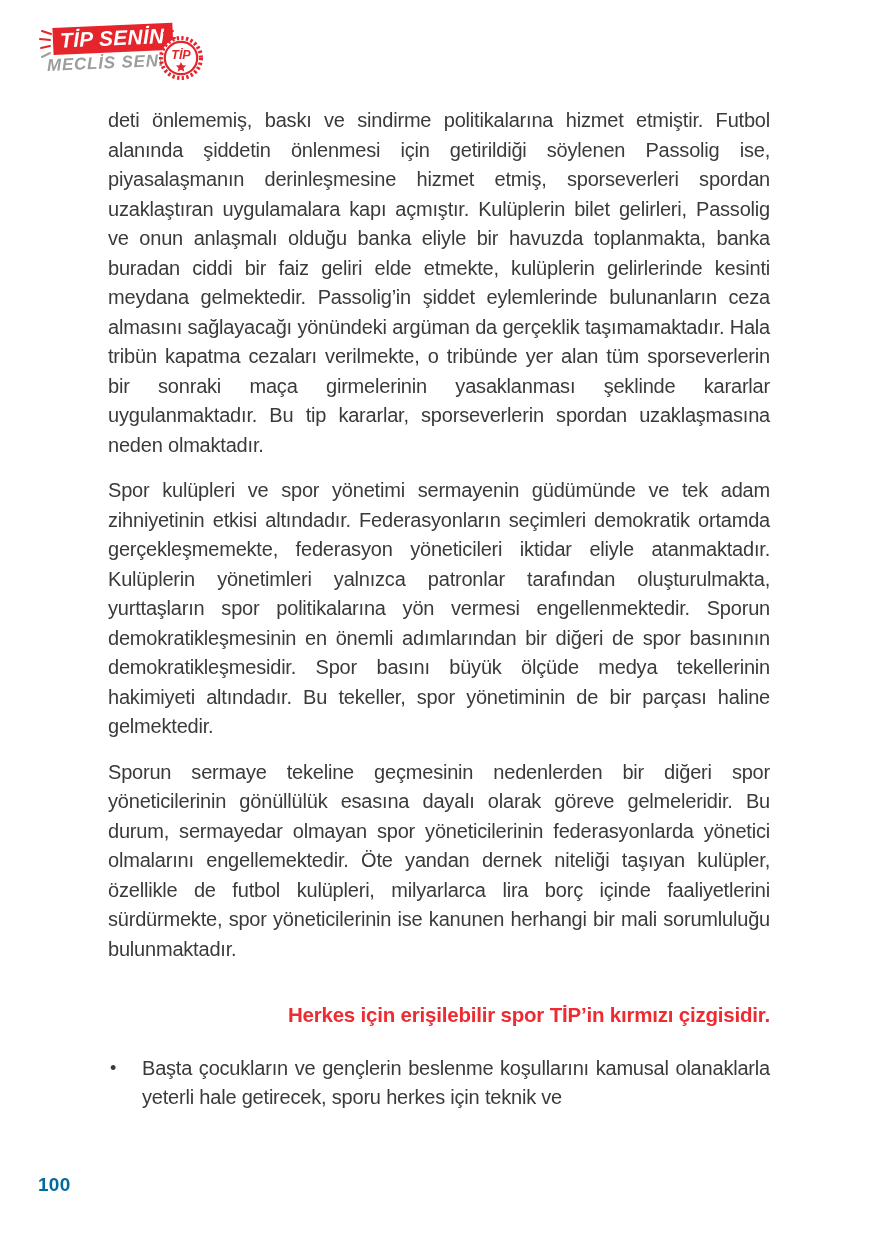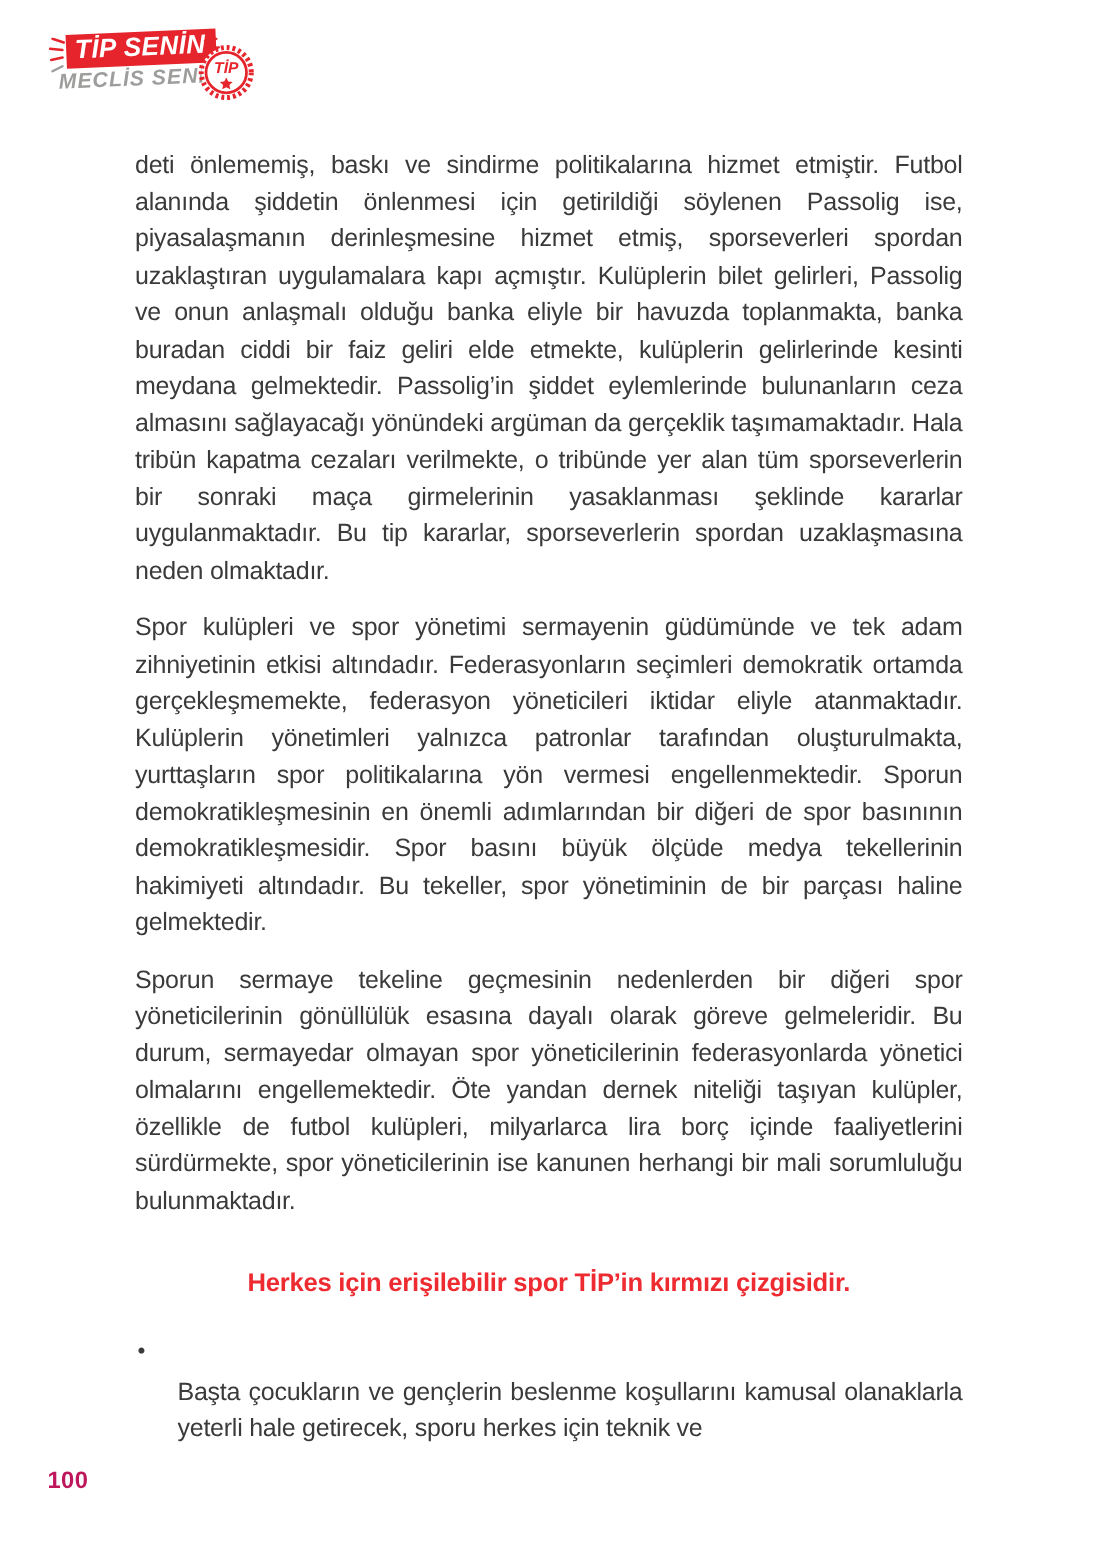--- a/index.html
+++ b/index.html
@@ -55,52 +55,51 @@
   
   .doc-body{
     position:absolute;
     left:108px;top:102px;width:662px;
     color:var(--body-text);
     font-size:20px;
     line-height:29.5px;
     letter-spacing:-0.2px;
   }
   .doc-body p{
-    margin:16px 0 16px 0;
+    margin:4px 0 16px 0;
     text-align:justify;
   }
   .section-heading{
     margin:36px 0 24px 0;
-    text-align:center;
+    text-align:right;
     color:var(--heading-red);
     font-size:20.5px;
     font-weight:bold;
     letter-spacing:-0.2px;
   }
   .bullet-list{list-style:none;margin:0;padding:0;}
   .bullet-list li{
     display:flex;
     margin:0 0 14px 0;
   }
   .bullet-marker{
     flex:0 0 32px;
     padding-left:2px;
     font-size:18px;
   }
   .bullet-text{
     flex:1;
     text-align:justify;
-    margin-top:34px;
   }
 
   
   .page-number{
     position:absolute;
     left:38px;top:1174px;
-    color:#be185d;
+    color:#0369a1;
     font-size:19px;
     font-weight:bold;
     letter-spacing:.3px;
   }
 </style>
 </head>
 <body>
 
 <div class="page">
 

